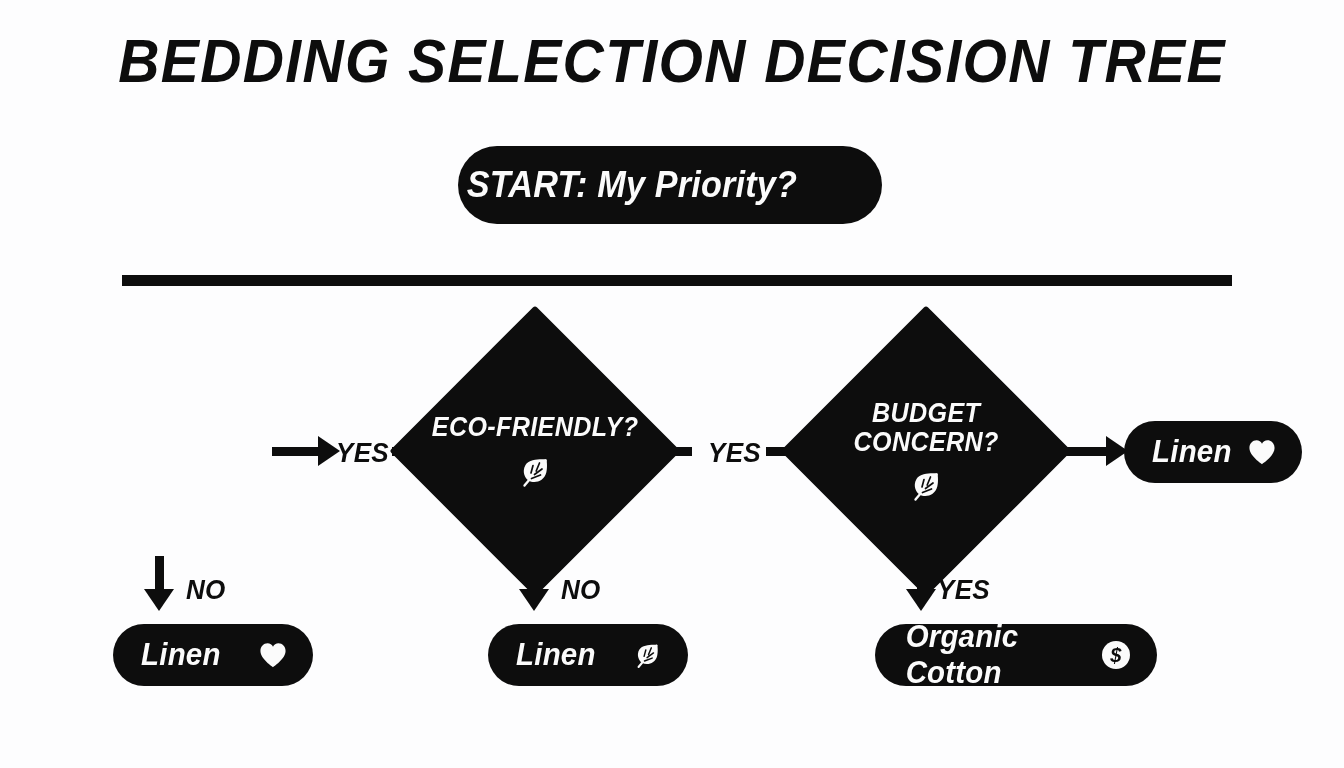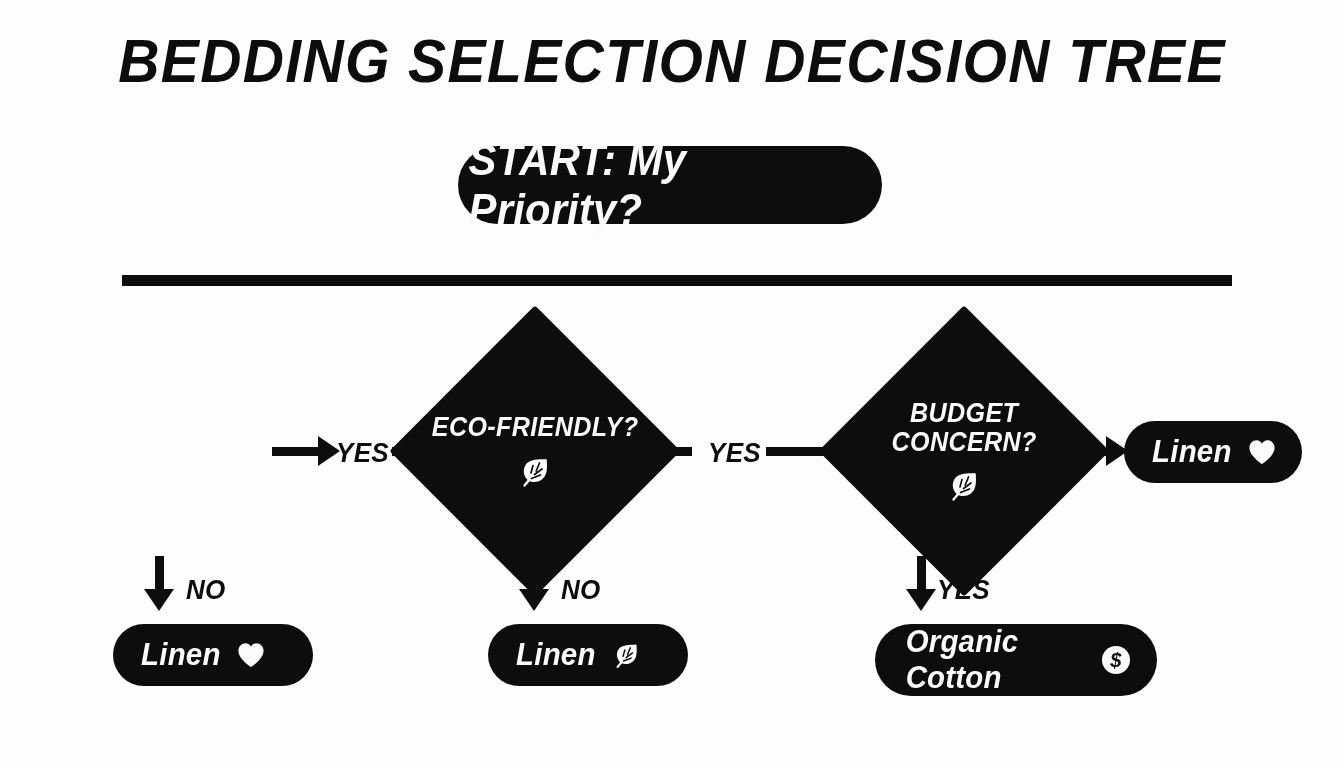--- a/index.html
+++ b/index.html
@@ -44,21 +44,21 @@
     left: 458px;
     top: 146px;
     width: 424px;
     height: 78px;
     background: #0d0d0d;
     border-radius: 39px;
     display: flex;
     align-items: center;
     color: #fbfbfb;
     font-weight: 700;
-    font-size: 44px;
+    font-size: 36px;
     letter-spacing: 0.2px;
   }
   .start-pill .lbl { transform: scaleX(0.95); }
 
   
   .divider {
     position: absolute;
     left: 122px;
     top: 275px;
     width: 1110px;
@@ -105,21 +105,21 @@
     display: block;
   }
 
   
   .pill {
     position: absolute;
     background: #0d0d0d;
     border-radius: 999px;
     display: flex;
     align-items: center;
-    justify-content: flex-start;
+    justify-content: space-between;
     gap: 14px;
     color: #fbfbfb;
     font-weight: 700;
     font-size: 31px;
     letter-spacing: 0.2px;
     padding: 0 26px;
     box-sizing: border-box;
   }
   .pill .pill-label { transform: scaleX(0.95); }
   .pill .pill-icon { line-height: 1; display: flex; align-items: center; }
@@ -223,21 +223,21 @@
     <span class="pill-label">Linen</span>
     <span class="pill-icon ico-leaf">
       <svg width="29" height="29" viewBox="0 0 34 34" aria-hidden="true">
         <path d="M28.5 4.5 C28.5 4.5 12 2.5 7.5 10 C3.5 16.6 7.2 23.6 10.5 25.5 C16.5 29 26 26.5 28.3 17.5 C29.8 11.7 28.5 4.5 28.5 4.5 Z" fill="#fbfbfb"></path>
         <path d="M27.5 5.5 L6.5 30.5" stroke="#fbfbfb" stroke-width="2.4" stroke-linecap="round"></path>
         <path d="M21.5 8.0 L18.2 16.0 M15.0 10.5 L13.0 18.0 M24.0 14.0 L16.5 19.5 M22.5 20.0 L13.5 23.5" stroke="#0d0d0d" stroke-width="1.7" stroke-linecap="round"></path>
       </svg>
     </span>
   </div>
 
-  <div class="diamond-wrap" style="left:818px; top:305px;">
+  <div class="diamond-wrap" style="left:780px; top:305px;">
     <div class="diamond" style="left:43px; top:43px;"></div>
     <div class="diamond-inner">
       <div class="diamond-label">BUDGET
 CONCERN?</div>
       <div class="diamond-icon ico-leaf">
         <svg width="34" height="34" viewBox="0 0 34 34" aria-hidden="true">
           <path d="M28.5 4.5 C28.5 4.5 12 2.5 7.5 10 C3.5 16.6 7.2 23.6 10.5 25.5 C16.5 29 26 26.5 28.3 17.5 C29.8 11.7 28.5 4.5 28.5 4.5 Z" fill="#fbfbfb"></path>
           <path d="M27.5 5.5 L6.5 30.5" stroke="#fbfbfb" stroke-width="2.4" stroke-linecap="round"></path>
           <path d="M21.5 8.0 L18.2 16.0 M15.0 10.5 L13.0 18.0 M24.0 14.0 L16.5 19.5 M22.5 20.0 L13.5 23.5" stroke="#0d0d0d" stroke-width="1.7" stroke-linecap="round"></path>
         </svg>
@@ -254,21 +254,21 @@
       <svg width="28" height="26" viewBox="0 0 32 30" aria-hidden="true">
         <path d="M16 29 C16 29 1.5 19.6 1.5 10.4 C1.5 5.2 5.3 1.5 9.6 1.5 C12.6 1.5 14.9 3.2 16 5.4 C17.1 3.2 19.4 1.5 22.4 1.5 C26.7 1.5 30.5 5.2 30.5 10.4 C30.5 19.6 16 29 16 29 Z" fill="#fbfbfb"></path>
       </svg>
     </span>
   </div>
 
   <div class="vseg" style="left:917px; top:556px; height:36px;"></div>
   <div class="arrow-head-down" style="left:906px; top:589px;"></div>
   <div class="edge-label" style="left:937px; top:574px;">YES</div>
 
-  <div class="pill" style="left:875px; top:624px; width:282px; height:72px;">
+  <div class="pill" style="left:875px; top:624px; width:282px; height:62px;">
     <span class="pill-label">Organic Cotton</span>
     <span class="pill-icon ico-dollar">
       <svg width="30" height="30" viewBox="0 0 30 30" aria-hidden="true">
         <circle cx="15" cy="15" r="14" fill="#fbfbfb"></circle>
         <text x="15" y="22.2" text-anchor="middle" font-family="Liberation Sans, sans-serif" font-size="20" font-weight="700" fill="#0d0d0d">$</text>
       </svg>
     </span>
   </div>
 
 </div>

